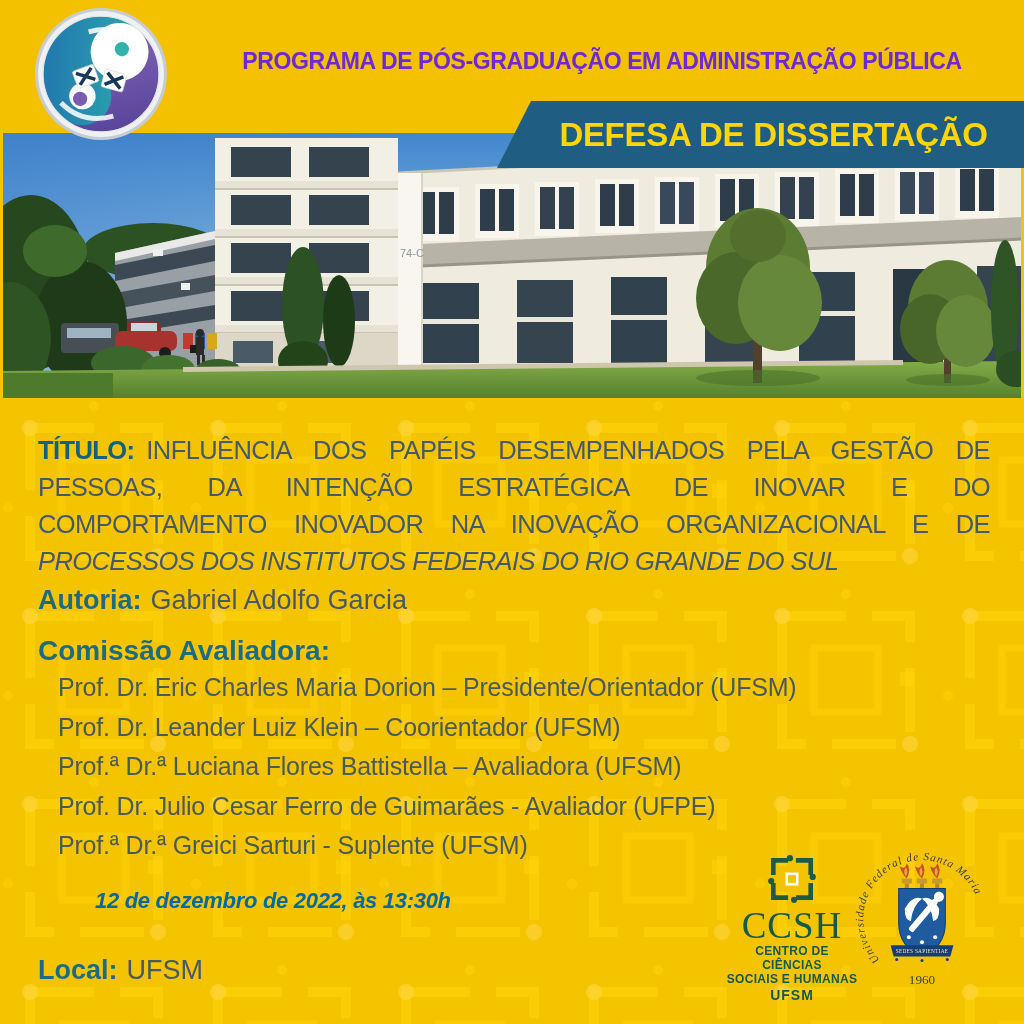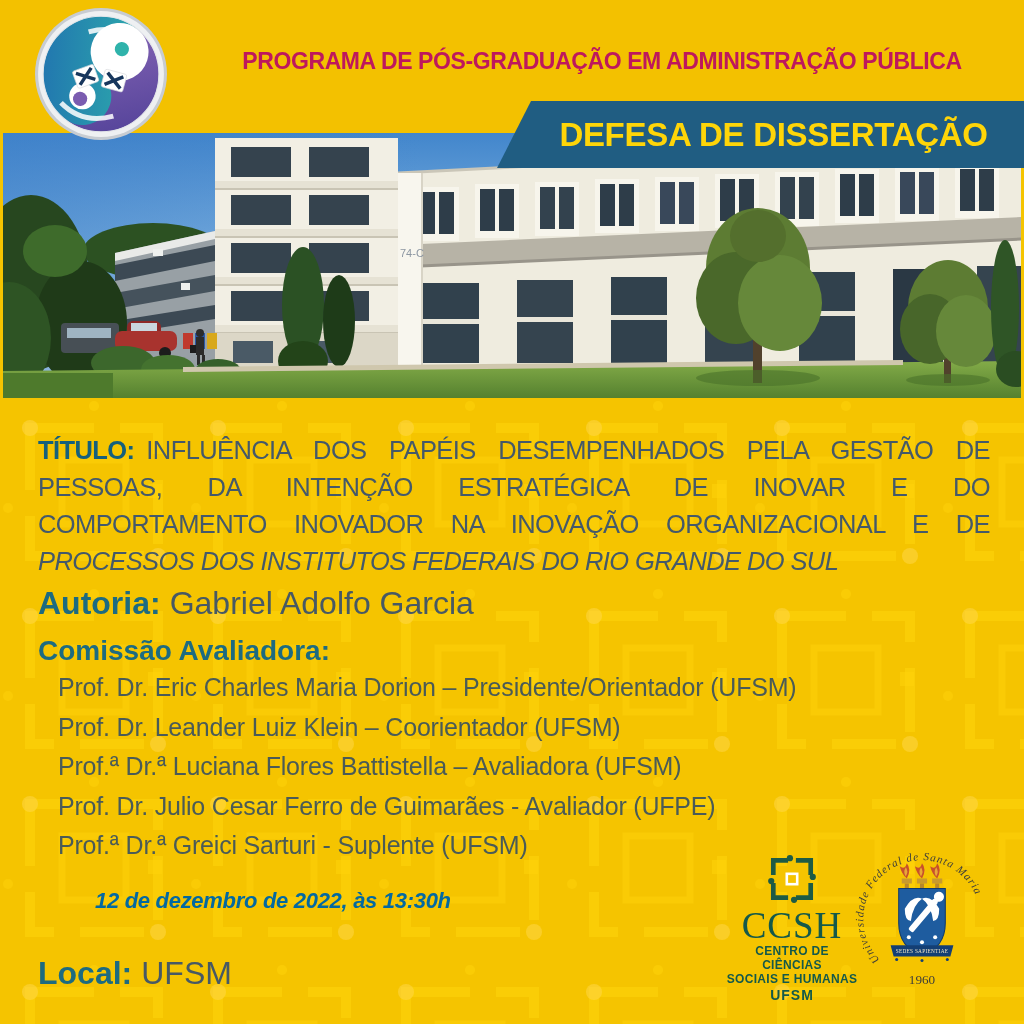--- a/index.html
+++ b/index.html
@@ -7,21 +7,21 @@
     position:relative;width:1024px;height:1024px;overflow:hidden;
     background:#f5c400;
     font-family:"Liberation Sans",sans-serif;
     -webkit-font-smoothing:antialiased;
   }
   
   .header-band{position:absolute;left:0;top:0;width:1024px;height:133px;background:#f3c100;z-index:3;}
   .program-title{
     position:absolute;left:190px;right:10px;top:48px;
     text-align:center;font-weight:700;font-size:23px;letter-spacing:-.4px;
-    color:#be185d;z-index:4;
+    color:#6d28d9;z-index:4;
   }
   .logo{position:absolute;left:34px;top:7px;width:134px;height:134px;z-index:6;}
   
   .banner{
     position:absolute;left:497px;top:101px;width:527px;height:67px;
     background:#205d82;z-index:5;
     clip-path:polygon(34px 0,100% 0,100% 100%,0 100%);
     display:flex;align-items:center;justify-content:center;
   }
   .banner-title{
@@ -35,21 +35,21 @@
   .pattern{position:absolute;left:0;top:398px;width:1024px;height:626px;z-index:0;}
   
   .content{position:absolute;inset:0;z-index:2;}
   .title-block{
     position:absolute;left:38px;top:432px;width:952px;
     font-size:25.5px;letter-spacing:-.6px;line-height:37px;color:#44596a;
   }
   .tline{text-align:justify;text-align-last:justify;}
   .tline.tlast{text-align-last:left;font-style:italic;}
   .t-label{font-weight:700;color:#15607c;margin-right:12px;}
-  .info-line{position:absolute;left:38px;font-size:32px;color:#475964;}
+  .info-line{position:absolute;left:38px;font-size:27px;color:#475964;}
   .info-label{font-weight:700;color:#1d6b80;margin-right:9px;}
   .autoria{top:585px;}
   .comissao{top:629px;font-size:28px;font-weight:700;color:#1d6b80;margin-top:6px;}
   .committee{position:absolute;left:58px;top:668px;}
   .committee .member{font-size:25px;color:#4a5b57;line-height:39.5px;letter-spacing:-.2px;}
   .date-line{
     position:absolute;left:95px;top:888px;
     font-size:22px;font-weight:700;font-style:italic;color:#0369a1;letter-spacing:-.3px;
   }
   .local{top:955px;}

